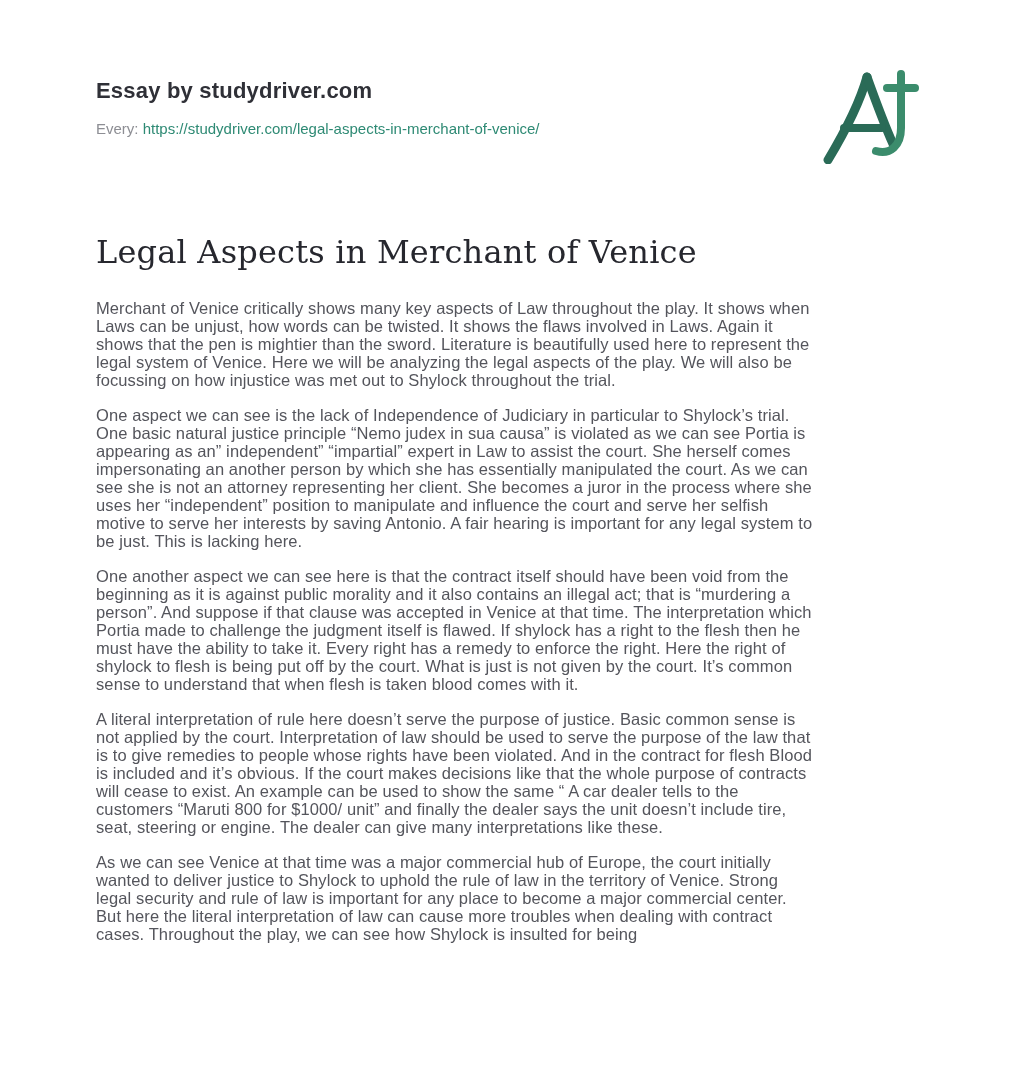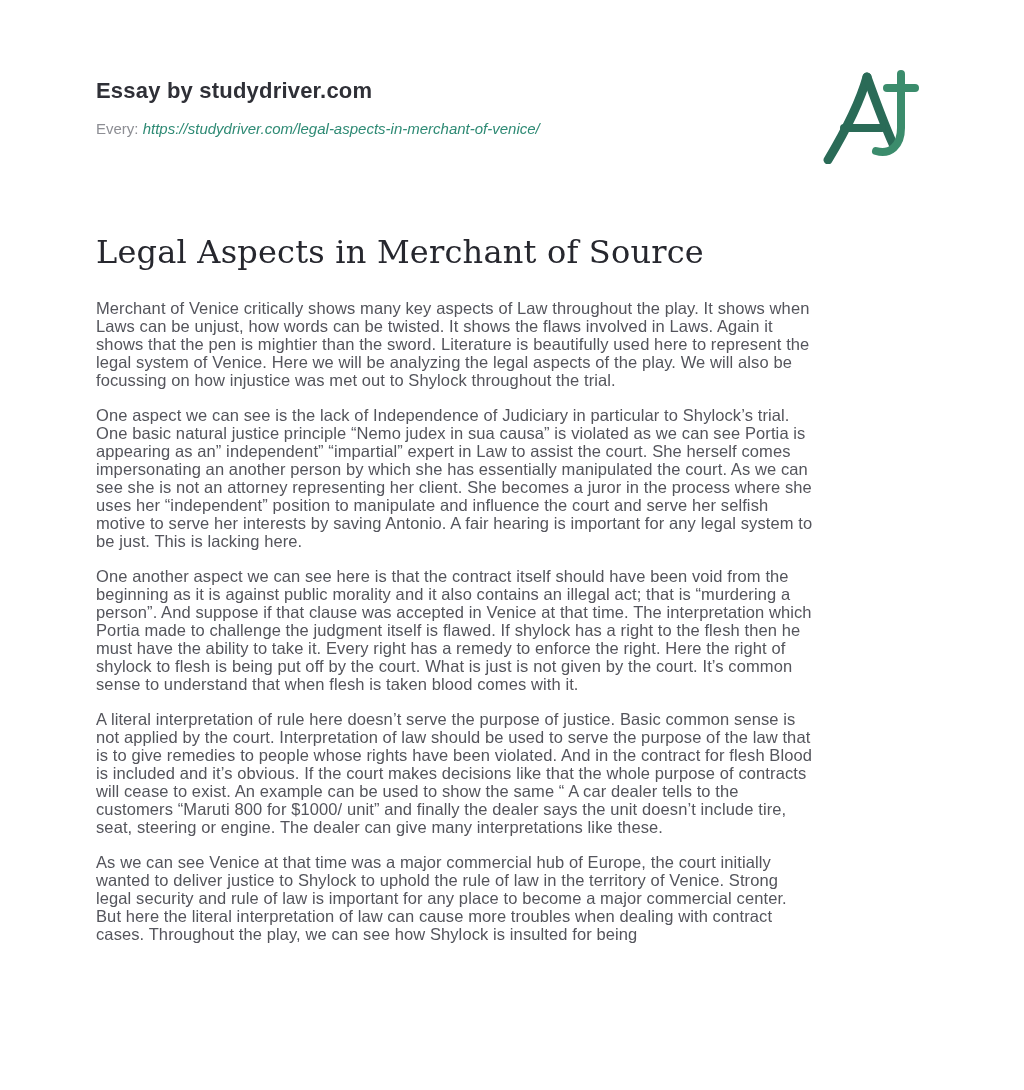--- a/index.html
+++ b/index.html
@@ -23,21 +23,20 @@
     letter-spacing: 0.2px;
     margin-bottom: 16px;
   }
   .source-line {
     font-size: 15px;
     color: #8d8e94;
   }
   .source-line a {
     color: #2e8a74;
     text-decoration: none;
-    font-style: italic;
   }
   .logo {
     position: absolute;
     top: 68px;
     left: 820px;
     width: 100px;
     height: 96px;
   }
   .article-title {
     font-family: "DejaVu Serif", serif;
@@ -78,21 +77,21 @@
         <path d="M24 60 L62 60" stroke="#2a6b57" stroke-width="8" fill="none" stroke-linecap="round"></path>
       </g>
 
       <g>
         <path d="M81 6 L81 60 C81 78 70 87 56 83" stroke="#3b8c6c" stroke-width="8" fill="none" stroke-linecap="round"></path>
         <path d="M67 20 L95 20" stroke="#3b8c6c" stroke-width="8" fill="none" stroke-linecap="round"></path>
       </g>
     </svg>
   </div>
 
-  <h1 class="article-title">Legal Aspects in Merchant of Source</h1>
+  <h1 class="article-title">Legal Aspects in Merchant of Venice</h1>
 
   <div class="article-body">
     <p>Merchant of Venice critically shows many key aspects of Law throughout the play. It shows when Laws can be unjust, how words can be twisted. It shows the flaws involved in Laws. Again it shows that the pen is mightier than the sword. Literature is beautifully used here to represent the legal system of Venice. Here we will be analyzing the legal aspects of the play. We will also be focussing on how injustice was met out to Shylock throughout the trial.</p>
     <p>One aspect we can see is the lack of Independence of Judiciary in particular to Shylock’s trial. One basic natural justice principle “Nemo judex in sua causa” is violated as we can see Portia is appearing as an” independent” “impartial” expert in Law to assist the court. She herself comes impersonating an another person by which she has essentially manipulated the court. As we can see she is not an attorney representing her client. She becomes a juror in the process where she uses her “independent” position to manipulate and influence the court and serve her selfish motive to serve her interests by saving Antonio. A fair hearing is important for any legal system to be just. This is lacking here.</p>
     <p>One another aspect we can see here is that the contract itself should have been void from the beginning as it is against public morality and it also contains an illegal act; that is “murdering a person”. And suppose if that clause was accepted in Venice at that time. The interpretation which Portia made to challenge the judgment itself is flawed. If shylock has a right to the flesh then he must have the ability to take it. Every right has a remedy to enforce the right. Here the right of shylock to flesh is being put off by the court. What is just is not given by the court. It’s common sense to understand that when flesh is taken blood comes with it.</p>
     <p>A literal interpretation of rule here doesn’t serve the purpose of justice. Basic common sense is not applied by the court. Interpretation of law should be used to serve the purpose of the law that is to give remedies to people whose rights have been violated. And in the contract for flesh Blood is included and it’s obvious. If the court makes decisions like that the whole purpose of contracts will cease to exist. An example can be used to show the same “ A car dealer tells to the customers “Maruti 800 for $1000/ unit” and finally the dealer says the unit doesn’t include tire, seat, steering or engine. The dealer can give many interpretations like these.</p>
     <p>As we can see Venice at that time was a major commercial hub of Europe, the court initially wanted to deliver justice to Shylock to uphold the rule of law in the territory of Venice. Strong legal security and rule of law is important for any place to become a major commercial center. But here the literal interpretation of law can cause more troubles when dealing with contract cases. Throughout the play, we can see how Shylock is insulted for being</p>
   </div>
 
 </div>

